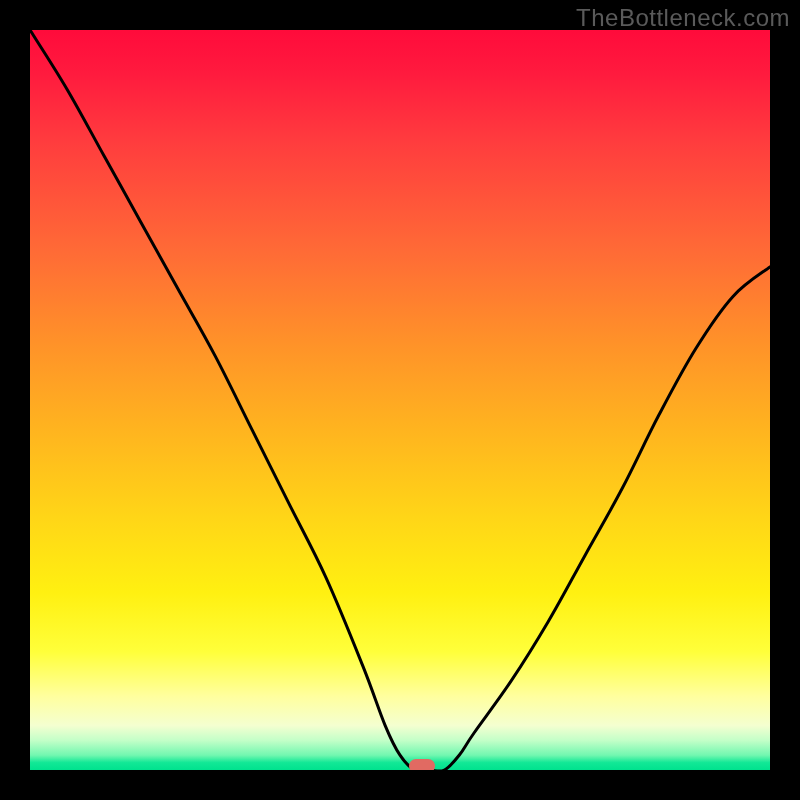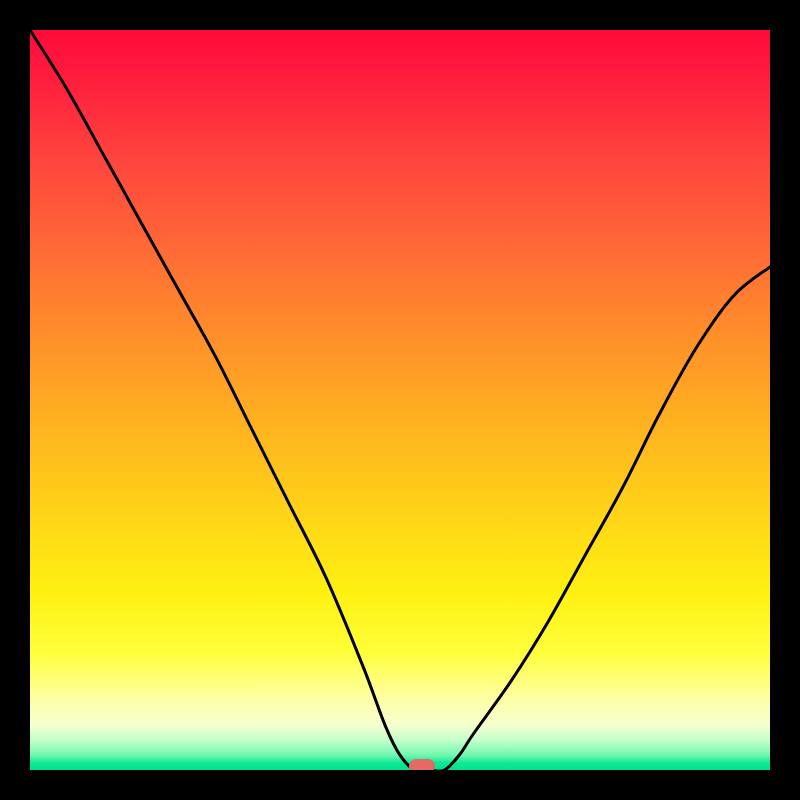--- a/index.html
+++ b/index.html
@@ -68,20 +68,21 @@
     height: 14px;
     background: #e16a62;
     border-radius: 8px;
     transform: translate(-50%, -50%);
   }
 </style>
 </head>
 <body>
 
 <div class="frame">
+  <div class="watermark">TheBottleneck.com</div>
   <div class="plot-area">
     <div class="gradient-bg"></div>
     <svg class="curve" viewBox="0 0 740 740" preserveAspectRatio="none">
       <path id="curve-path" fill="none" stroke="#000" stroke-width="3" stroke-linejoin="round" stroke-linecap="round" d="M 0.00 0.00 C 6.66 10.66, 23.68 36.56, 37.00 59.20 C 50.32 81.84, 60.68 101.82, 74.00 125.80 C 87.32 149.78, 97.68 168.42, 111.00 192.40 C 124.32 216.38, 134.68 235.02, 148.00 259.00 C 161.32 282.98, 171.68 300.29, 185.00 325.60 C 198.32 350.91, 208.68 372.96, 222.00 399.60 C 235.32 426.24, 245.68 446.96, 259.00 473.60 C 272.32 500.24, 282.68 518.30, 296.00 547.60 C 309.32 576.90, 322.34 609.76, 333.00 636.40 C 343.66 663.04, 348.54 679.62, 355.20 695.60 C 361.86 711.58, 364.67 717.21, 370.00 725.20 C 375.33 733.19, 379.47 737.34, 384.80 740.00 C 390.13 742.66, 394.27 740.00, 399.60 740.00 C 404.93 740.00, 409.07 742.66, 414.40 740.00 C 419.73 737.34, 423.87 731.86, 429.20 725.20 C 434.53 718.54, 434.68 716.32, 444.00 703.00 C 453.32 689.68, 467.68 671.18, 481.00 651.20 C 494.32 631.22, 504.68 614.64, 518.00 592.00 C 531.32 569.36, 541.68 549.38, 555.00 525.40 C 568.32 501.42, 578.68 484.11, 592.00 458.80 C 605.32 433.49, 615.68 410.11, 629.00 384.80 C 642.32 359.49, 652.68 339.51, 666.00 318.20 C 679.32 296.89, 689.68 281.05, 703.00 266.40 C 716.32 251.75, 733.34 242.13, 740.00 236.80"></path>
     </svg>
     <div class="marker" id="marker" style="left: 392.2px; top: 736px;"></div>
   </div>
 </div>
 
 </body></html>

